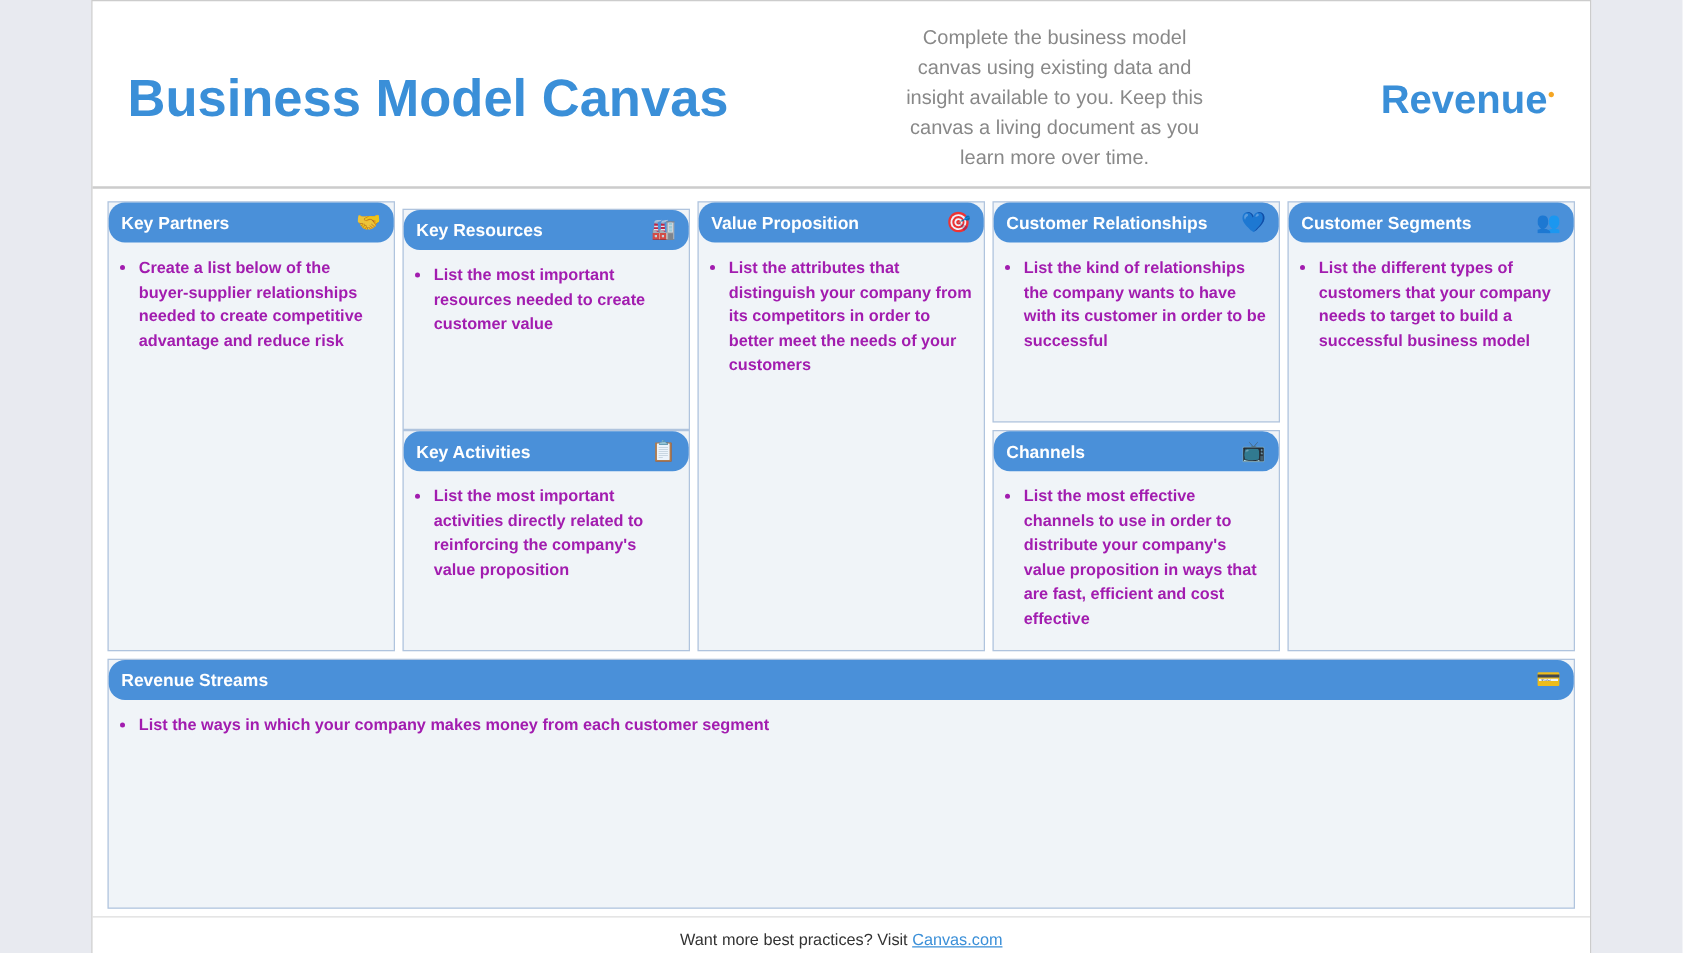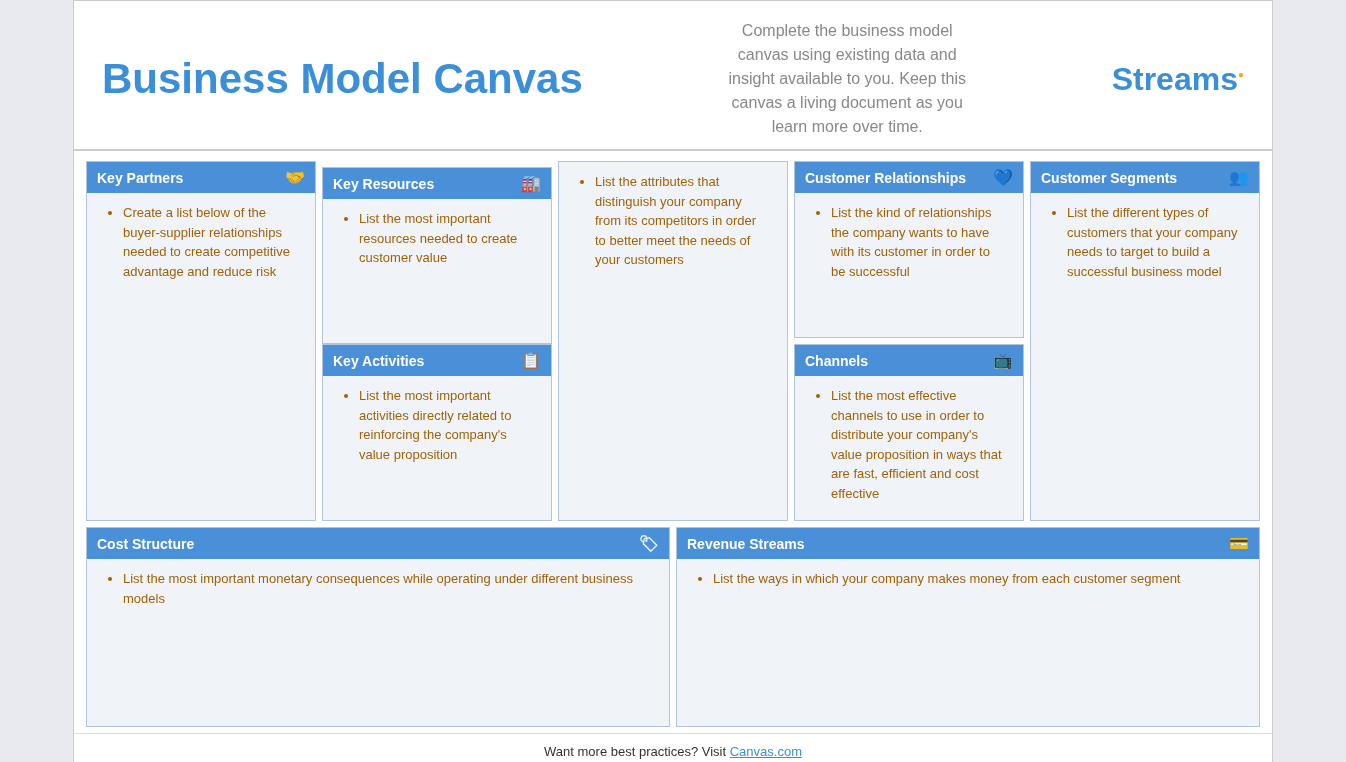--- a/index.html
+++ b/index.html
@@ -71,31 +71,33 @@
     }
     .cell-header {
       background: #4a90d9;
       color: #fff;
       font-weight: bold;
       font-size: 14px;
       padding: 6px 10px;
       display: flex;
       align-items: center;
       justify-content: space-between;
+      border-radius: 13px;
     }
     .cell-header .icon {
       font-size: 16px;
       opacity: 0.9;
     }
     .cell-body {
-      padding: 10px 20px;
+      padding: 10px 8px;
       font-size: 13px;
-      color: #a16207;
+      color: #a21caf;
       line-height: 1.5;
       flex: 1;
+      font-weight: bold;
     }
     .cell-body ul {
       padding-left: 16px;
     }
     .cell-body ul li {
       margin-bottom: 4px;
     }
     
     .col-middle {
       display: flex;
@@ -141,21 +143,21 @@
   </style>
 </head>
 <body>
 
 <div class="canvas-wrapper">
 
   <div class="header">
     <div class="header-title">Business Model Canvas</div>
     <div class="header-desc">Complete the business model canvas using existing data and insight available to you. Keep this canvas a living document as you learn more over time.</div>
     <div class="header-logo">
-      <span>Streams</span><span class="dot" style="color:#f5a623; font-size:10px; vertical-align:super;">●</span>
+      <span>Revenue</span><span class="dot" style="color:#f5a623; font-size:10px; vertical-align:super;">●</span>
     </div>
   </div>
 
   <div class="main-grid">
 
     <div class="top-section">
 
       <div class="col">
         <div class="cell">
           <div class="cell-header">
@@ -190,20 +192,24 @@
           <div class="cell-body">
             <ul>
                 <li>List the most important activities directly related to reinforcing the company's value proposition</li>
               </ul>
           </div>
         </div>
       </div>
 
       <div class="col col-value">
         <div class="cell">
+          <div class="cell-header">
+            <span>Value Proposition</span>
+            <span class="icon">🎯</span>
+          </div>
           <div class="cell-body">
             <ul>
                 <li>List the attributes that distinguish your company from its competitors in order to better meet the needs of your customers</li>
               </ul>
           </div>
         </div>
       </div>
 
       <div class="col-middle col-cust-rel">
         <div class="cell">
@@ -241,31 +247,20 @@
                 <li>List the different types of customers that your company needs to target to build a successful business model</li>
               </ul>
           </div>
         </div>
       </div>
 
     </div>
 
     <div class="bottom-section">
 
-      <div class="bottom-cell">
-        <div class="cell-header">
-          <span>Cost Structure</span>
-          <span class="icon">🏷</span>
-        </div>
-        <div class="cell-body">
-          <ul>
-              <li>List the most important monetary consequences while operating under different business models</li>
-            </ul>
-        </div>
-      </div>
 
       <div class="bottom-cell">
         <div class="cell-header">
           <span>Revenue Streams</span>
           <span class="icon">💳</span>
         </div>
         <div class="cell-body">
           <ul>
               <li>List the ways in which your company makes money from each customer segment</li>
             </ul>

